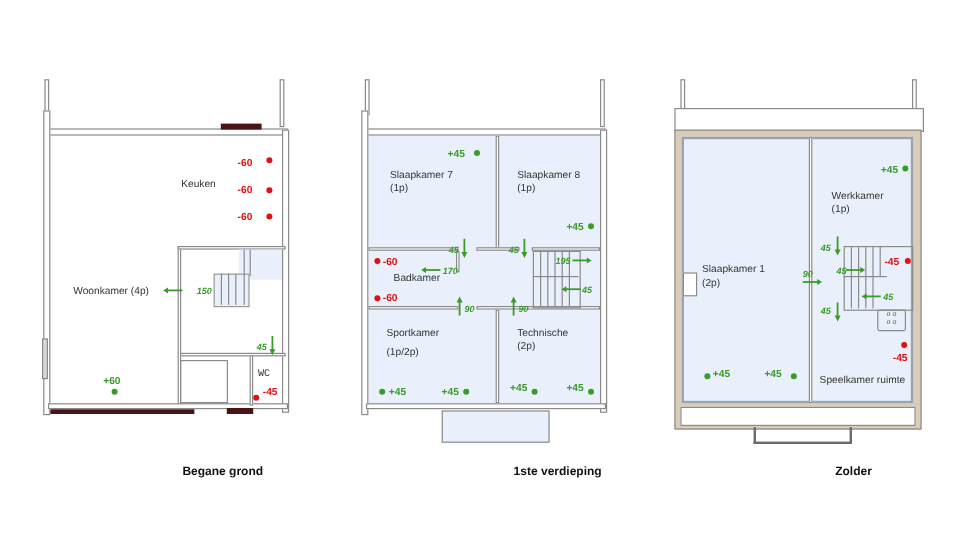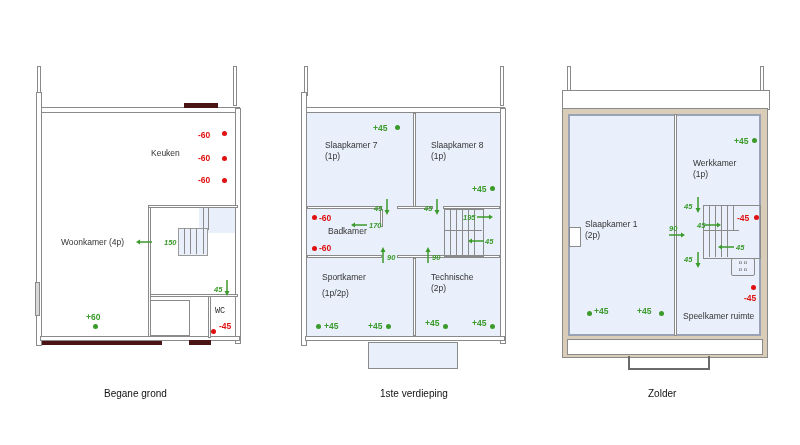--- a/index.html
+++ b/index.html
@@ -9,21 +9,21 @@
   .room-fill { position:absolute; background:#e9f0fb; }
   .wall { position:absolute; background:#ffffff; border:1px solid #8a8a8a; box-sizing:border-box; }
   .label { position:absolute; font-size:8.5px; color:#333; line-height:11px; white-space:nowrap; }
   .val { position:absolute; font-size:8.5px; font-weight:bold; white-space:nowrap; line-height:10px; }
   .val.g { color:#3a9a2a; }
   .val.r { color:#e01010; }
   .arrval { position:absolute; font-size:7.5px; font-style:italic; font-weight:bold; color:#3a9a2a; white-space:nowrap; line-height:9px; }
   .dot { position:absolute; width:5px; height:5px; border-radius:50%; }
   .dot.g { background:#3a9a2a; }
   .dot.r { background:#e01010; }
-  .caption { position:absolute; font-size:10px; font-weight:normal; color:#111; white-space:nowrap; top:388px; }
+  .caption { position:absolute; font-size:10px; font-weight:bold; color:#111; white-space:nowrap; top:388px;margin-left:48px; }
   .dark { position:absolute; background:#4a1414; }
   .stair-line { position:absolute; background:#8a8a8a; }
   svg { position:absolute; overflow:visible; }
 </style>
 </head>
 <body>
 
 <div class="plan" style="left:0;top:0;width:260px;height:380px;">
 
   <div class="wall" style="left:37px;top:66px;width:4px;height:30px;"></div>

